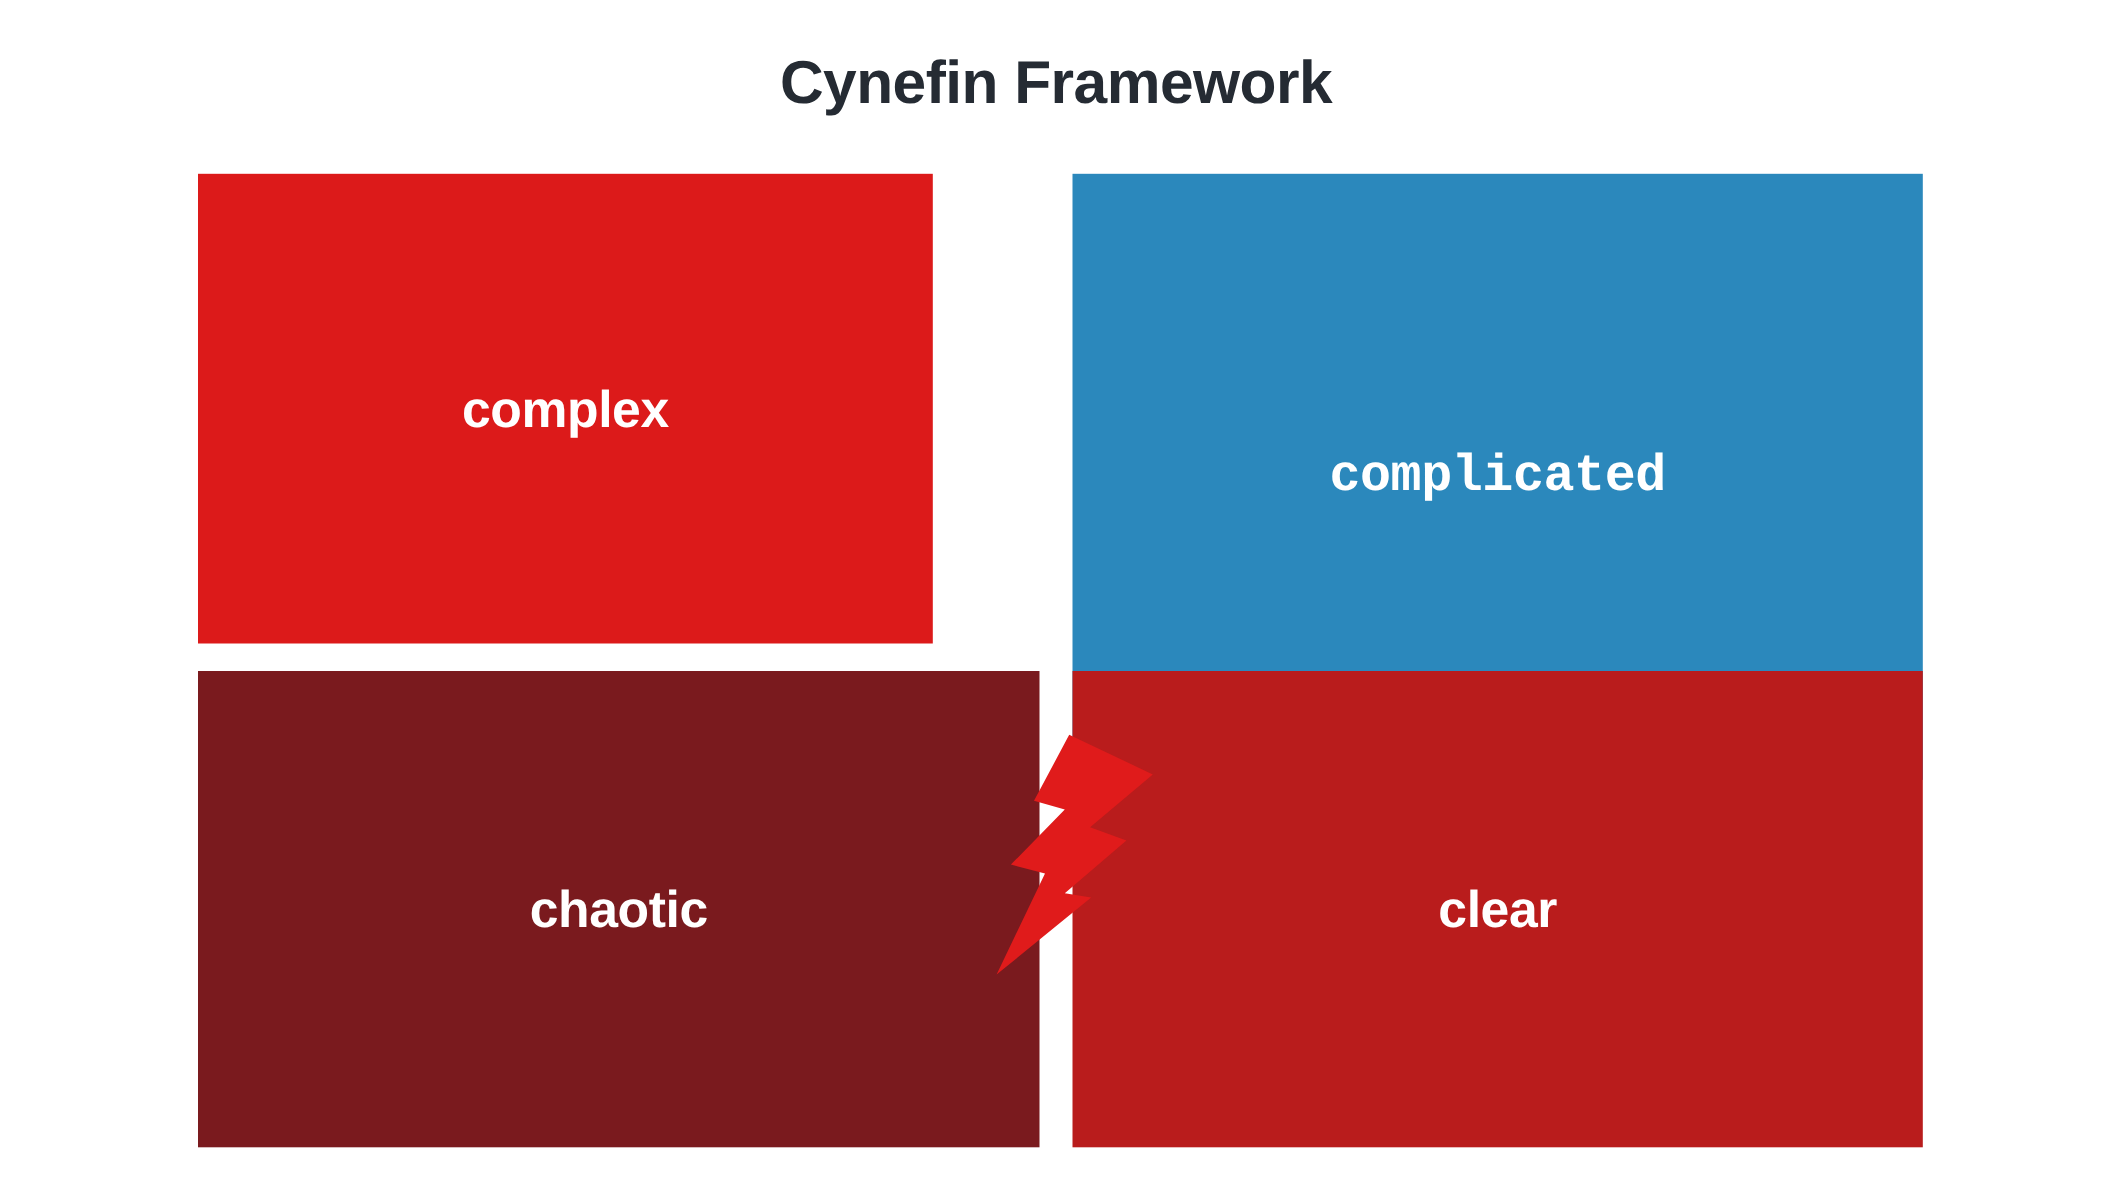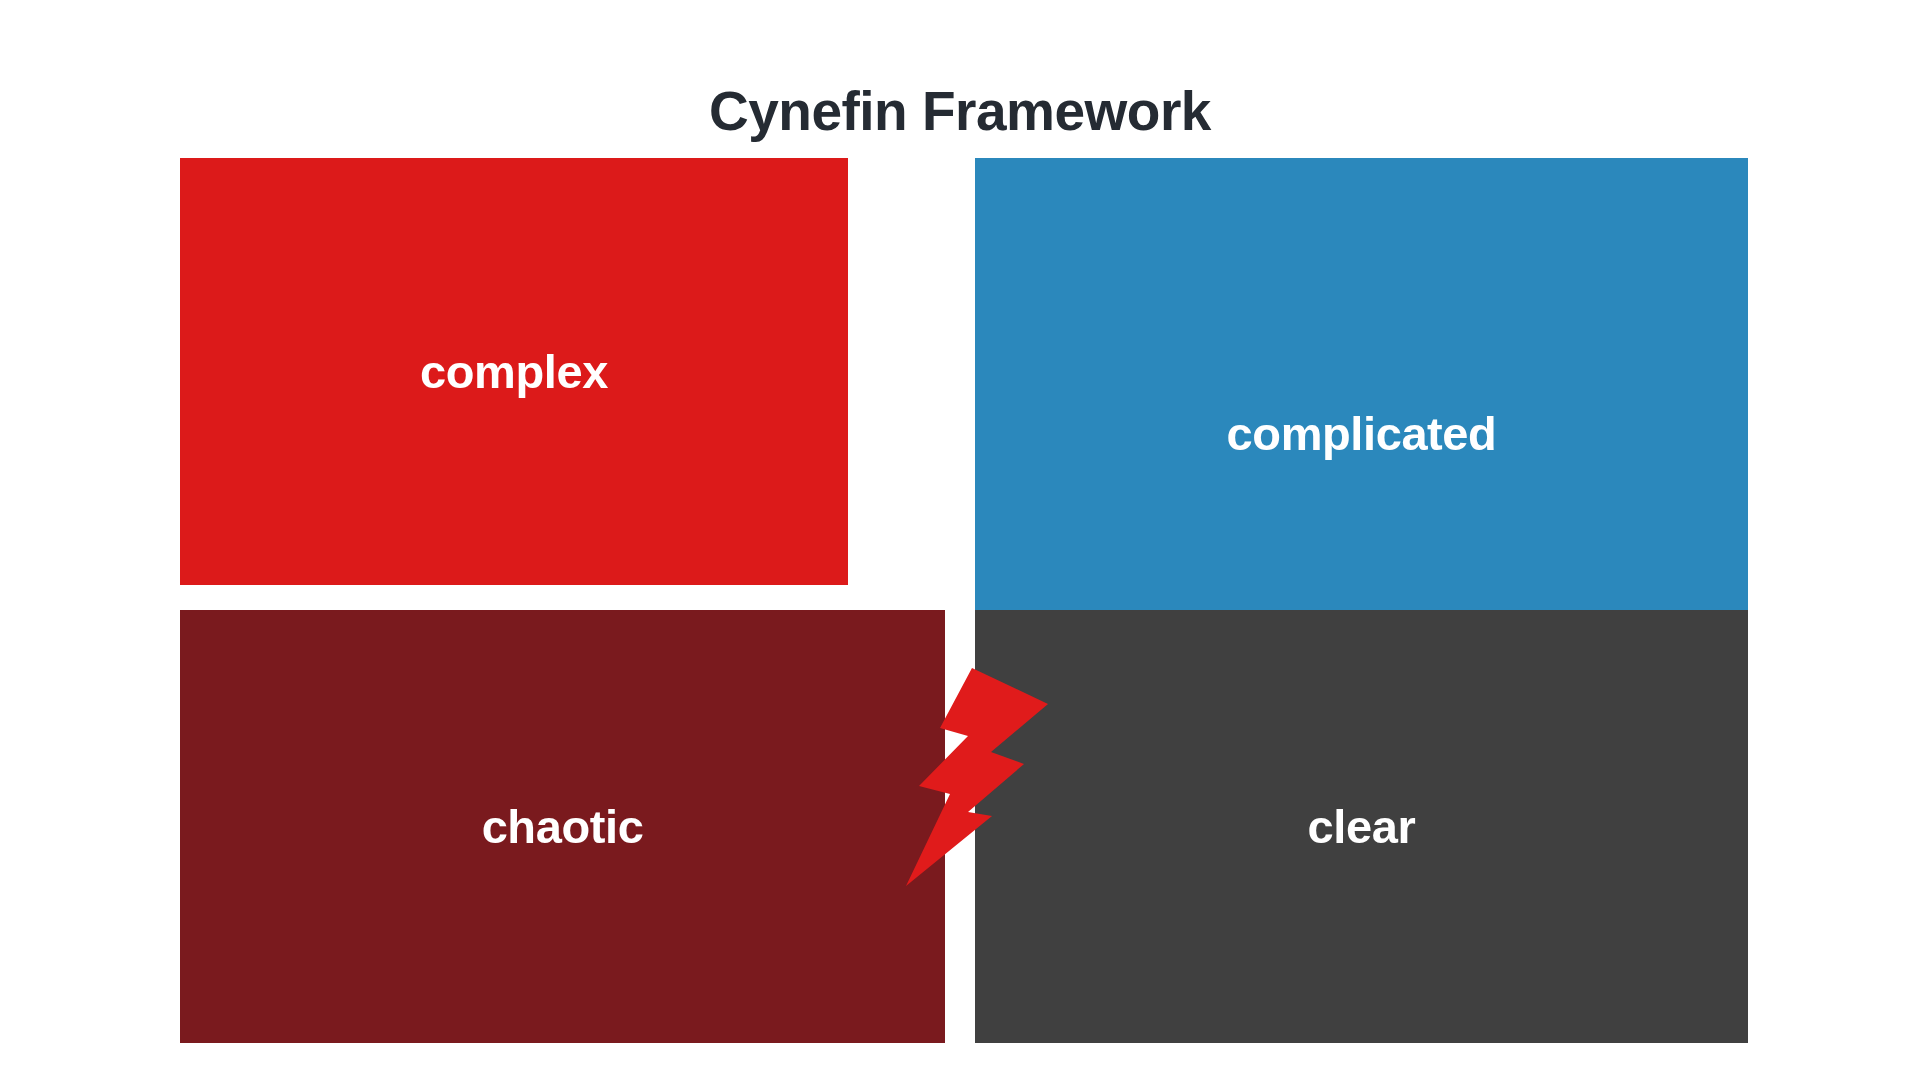--- a/index.html
+++ b/index.html
@@ -73,20 +73,21 @@
     left: 0px;
     top: 0px;
     width: 668px;
     height: 427px;
   }
   #quadrant-complicated {
     left: 795px;
     top: 0px;
     width: 773px;
     height: 551px;
+    font-family: Liberation Mono, monospace;
   }
   #quadrant-chaotic {
     left: 0px;
     top: 452px;
     width: 765px;
     height: 433px;
   }
   #quadrant-clear {
     left: 795px;
     top: 452px;
@@ -108,37 +109,37 @@
     width: 100%;
     height: 100%;
     overflow: visible;
   }
 </style>
 </head>
 <body style="background-color: rgb(255, 255, 255);">
 
 <div id="diagram-root">
 
-  <div id="page-title" style="color: rgb(37, 43, 51); margin-top: 36px;">Cynefin Framework</div>
+  <div id="page-title" style="color: rgb(37, 43, 51);">Cynefin Framework</div>
 
   <div id="quadrant-grid">
 
     <div class="quadrant" id="quadrant-complex" style="background-color: rgb(220, 26, 26);">
       <span class="quadrant-label">complex</span>
     </div>
 
     <div class="quadrant" id="quadrant-complicated" style="background-color: rgb(43, 136, 188);">
       <span class="quadrant-label">complicated</span>
     </div>
 
     <div class="quadrant" id="quadrant-chaotic" style="background-color: rgb(122, 26, 30);">
       <span class="quadrant-label">chaotic</span>
     </div>
 
-    <div class="quadrant" id="quadrant-clear" style="background-color: #404040; align-items: center;">
+    <div class="quadrant" id="quadrant-clear" style="background-color: #b91c1c; align-items: center;">
       <span class="quadrant-label">clear</span>
     </div>
 
   </div>
 
   <div id="lightning-bolt">
     <svg viewBox="0 0 142 220" xmlns="http://www.w3.org/2000/svg" aria-hidden="true">
       <polygon class="bolt-shape" points="66,2 142,38 85,86 118,98 62,146 86,150 0,220 44,128 13,120 62,70 34,62" fill="#e01b1b"></polygon>
     </svg>
   </div>

